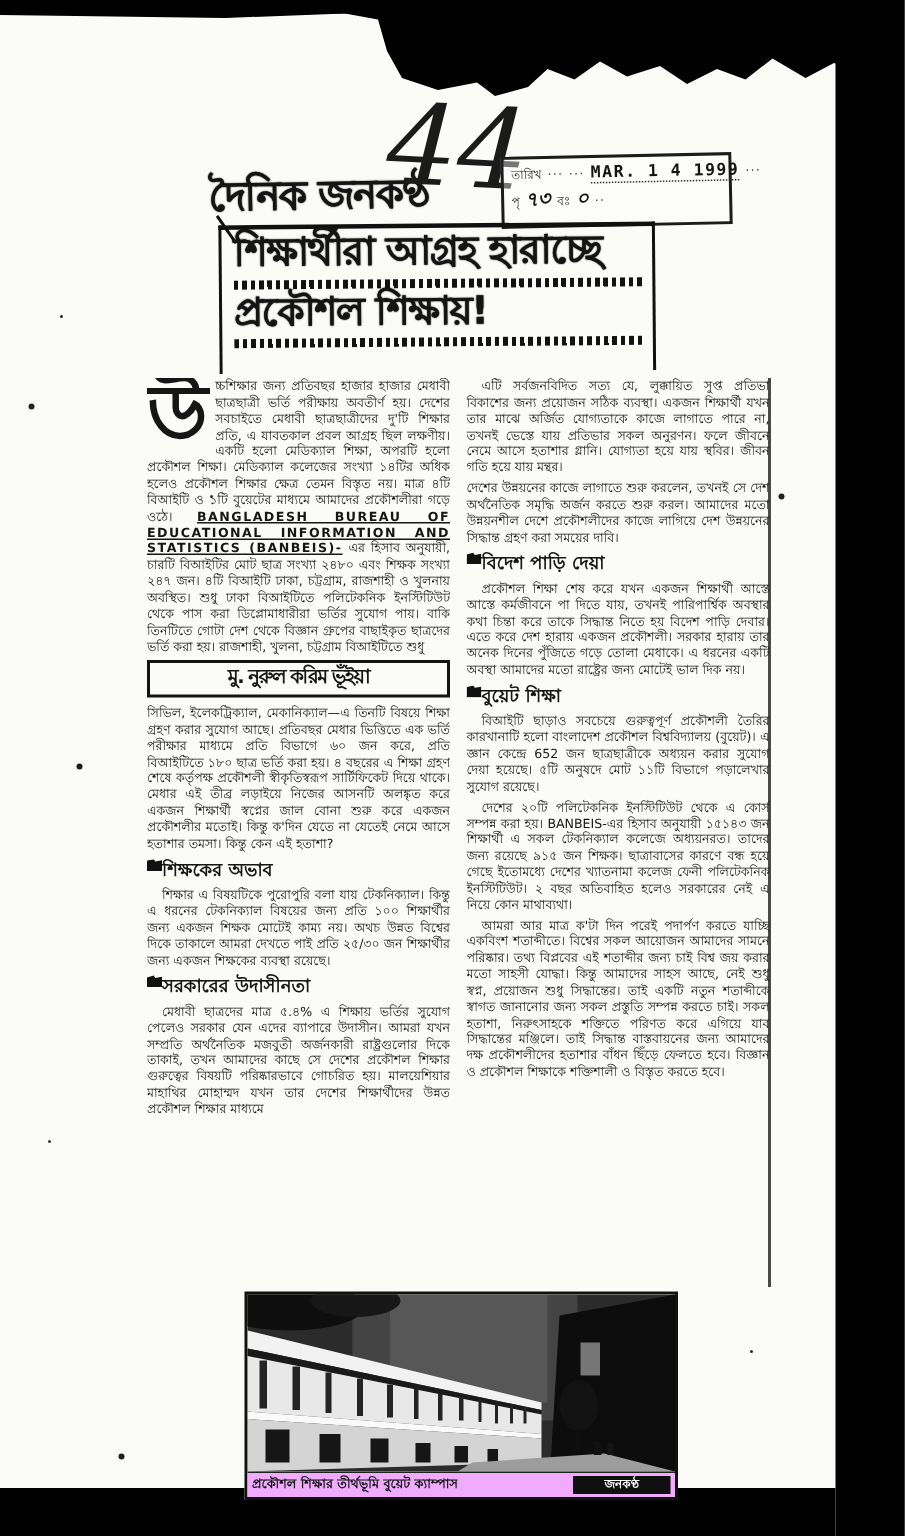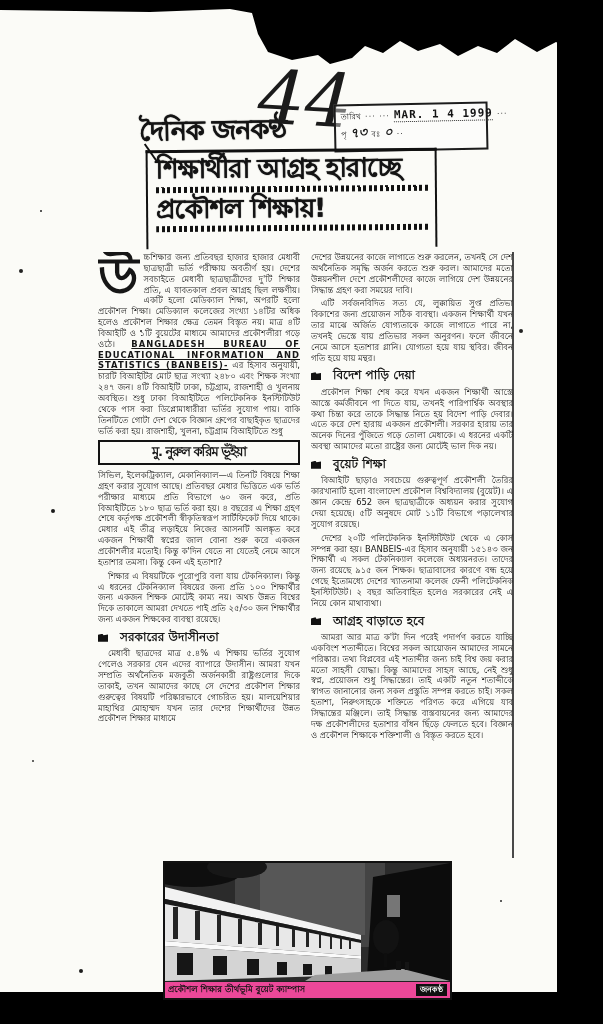--- a/index.html
+++ b/index.html
@@ -45,36 +45,36 @@
   #corner-slash{position:absolute;left:140px;top:152px;width:22px;height:2px;background:#111;
     transform:rotate(55deg);}
 
   
   #article{position:absolute;left:98px;top:252px;width:416px;height:608px;display:flex;gap:11px;}
   .col{width:202px;height:608px;overflow:hidden;text-align:justify;font-size:8.4px;line-height:1.29;
     color:#161616;}
   .para{margin:0 0 3px 0;}
   .para.indent{text-indent:10px;}
   .dropcap{float:left;font-size:52px;line-height:.85;font-weight:bold;margin:2px 5px 0 0;}
-  .subhead{font-weight:bold;font-size:12px;margin:5px 0 3px 0;display:flex;align-items:center;gap:12px;}
+  .subhead{font-weight:bold;font-size:12px;margin:5px 0 3px 0;display:flex;gap:0;}
   .marker-icon{display:inline-block;width:10px;height:8px;background:#111;
     clip-path:polygon(0 15%,45% 0,55% 20%,100% 10%,100% 100%,0 100%);flex:0 0 auto;}
   .eng{font-weight:bold;text-decoration:underline;letter-spacing:1px;}
   #byline-box{border:2px solid #131313;padding:2px 4px;margin:4px 0 5px 0;text-align:center;
     font-weight:bold;font-size:13px;white-space:nowrap;letter-spacing:-1px;}
   #column-rule{position:absolute;left:512px;top:252px;width:2px;height:606px;background:#1d1d1d;opacity:.8;}
 
   
   #photo-frame{position:absolute;left:163px;top:861px;width:289px;background:#fff;
     border:2px solid #111;box-sizing:border-box;z-index:3;}
   #photo-frame svg{display:block;}
   #caption-strip{height:16px;display:flex;align-items:center;justify-content:space-between;
-    padding:0 3px;background:#ec4899;border-top:1px solid #222;}
+    padding:0 3px;background:#f0abfc;border-top:1px solid #222;}
   #photo-caption{font-size:8.5px;font-weight:bold;white-space:nowrap;overflow:hidden;}
-  #photo-credit{background:#101010;color:#fff;font-size:8px;font-weight:bold;padding:0 4px;line-height:12px;}
+  #photo-credit{background:#101010;color:#fff;font-size:8px;font-weight:bold;padding:0 21px;line-height:12px;}
 </style>
 </head>
 <body>
 
 <div id="scan">
   <div id="paper"></div>
   <div id="specks"></div>
   <div id="edge-sliver"></div>
 
   <div id="masthead">দৈনিক জনকণ্ঠ</div>
@@ -105,46 +105,46 @@
     <div class="dotted-rule"></div>
   </div>
 
   <div id="article">
     <div class="col">
       <p class="para"><span class="dropcap">উ</span><span>চ্চশিক্ষার জন্য প্রতিবছর হাজার হাজার মেধাবী ছাত্রছাত্রী ভর্তি পরীক্ষায় অবতীর্ণ হয়। দেশের সবচাইতে মেধাবী ছাত্রছাত্রীদের দু'টি শিক্ষার প্রতি, এ যাবতকাল প্রবল আগ্রহ ছিল লক্ষণীয়। একটি হলো মেডিক্যাল শিক্ষা, অপরটি হলো প্রকৌশল শিক্ষা। মেডিক্যাল কলেজের সংখ্যা ১৪টির অধিক হলেও প্রকৌশল শিক্ষার ক্ষেত্র তেমন বিস্তৃত নয়। মাত্র ৪টি বিআইটি ও ১টি বুয়েটের মাধ্যমে আমাদের প্রকৌশলীরা গড়ে ওঠে।</span>
         <span class="eng">BANGLADESH BUREAU OF EDUCATIONAL INFORMATION AND STATISTICS (BANBEIS)-</span>
         <span>এর হিসাব অনুযায়ী, চারটি বিআইটির মোট ছাত্র সংখ্যা ২৪৮০ এবং শিক্ষক সংখ্যা ২৪৭ জন। ৪টি বিআইটি ঢাকা, চট্টগ্রাম, রাজশাহী ও খুলনায় অবস্থিত। শুধু ঢাকা বিআইটিতে পলিটেকনিক ইনস্টিটিউট থেকে পাস করা ডিপ্লোমাধারীরা ভর্তির সুযোগ পায়। বাকি তিনটিতে গোটা দেশ থেকে বিজ্ঞান গ্রুপের বাছাইকৃত ছাত্রদের ভর্তি করা হয়। রাজশাহী, খুলনা, চট্টগ্রাম বিআইটিতে শুধু</span></p>
       <div id="byline-box">মু. নুরুল করিম ভূঁইয়া</div>
       <p class="para">সিভিল, ইলেকট্রিক্যাল, মেকানিক্যাল—এ তিনটি বিষয়ে শিক্ষা গ্রহণ করার সুযোগ আছে। প্রতিবছর মেধার ভিত্তিতে এক ভর্তি পরীক্ষার মাধ্যমে প্রতি বিভাগে ৬০ জন করে, প্রতি বিআইটিতে ১৮০ ছাত্র ভর্তি করা হয়। ৪ বছরের এ শিক্ষা গ্রহণ শেষে কর্তৃপক্ষ প্রকৌশলী স্বীকৃতিস্বরূপ সার্টিফিকেট দিয়ে থাকে। মেধার এই তীব্র লড়াইয়ে নিজের আসনটি অলঙ্কৃত করে একজন শিক্ষার্থী স্বপ্নের জাল বোনা শুরু করে একজন প্রকৌশলীর মতোই। কিন্তু ক'দিন যেতে না যেতেই নেমে আসে হতাশার তমসা। কিন্তু কেন এই হতাশা?</p>
+      <div class="subhead">
+        <span class="marker-icon"></span>
+        <span>শিক্ষকের অভাব</span>
+      </div>
       <p class="para indent">শিক্ষার এ বিষয়টিকে পুরোপুরি বলা যায় টেকনিক্যাল। কিন্তু এ ধরনের টেকনিক্যাল বিষয়ের জন্য প্রতি ১০০ শিক্ষার্থীর জন্য একজন শিক্ষক মোটেই কাম্য নয়। অথচ উন্নত বিশ্বের দিকে তাকালে আমরা দেখতে পাই প্রতি ২৫/৩০ জন শিক্ষার্থীর জন্য একজন শিক্ষকের ব্যবস্থা রয়েছে।</p>
       <div class="subhead">
         <span class="marker-icon"></span>
         <span>সরকারের উদাসীনতা</span>
       </div>
       <p class="para indent">মেধাবী ছাত্রদের মাত্র ৫.৪% এ শিক্ষায় ভর্তির সুযোগ পেলেও সরকার যেন এদের ব্যাপারে উদাসীন। আমরা যখন সম্প্রতি অর্থনৈতিক মজবুতী অর্জনকারী রাষ্ট্রগুলোর দিকে তাকাই, তখন আমাদের কাছে সে দেশের প্রকৌশল শিক্ষার গুরুত্বের বিষয়টি পরিষ্কারভাবে গোচরিত হয়। মালয়েশিয়ার মাহাথির মোহাম্মদ যখন তার দেশের শিক্ষার্থীদের উন্নত প্রকৌশল শিক্ষার মাধ্যমে</p>
     </div>
 
     <div class="col">
+      <p class="para indent">এটি সর্বজনবিদিত সত্য যে, লুক্কায়িত সুপ্ত প্রতিভা বিকাশের জন্য প্রয়োজন সঠিক ব্যবস্থা। একজন শিক্ষার্থী যখন তার মাঝে অর্জিত যোগ্যতাকে কাজে লাগাতে পারে না, তখনই ভেস্তে যায় প্রতিভার সকল অনুরণন। ফলে জীবনে নেমে আসে হতাশার গ্লানি। যোগ্যতা হয়ে যায় স্থবির। জীবন গতি হয়ে যায় মন্থর।</p>
       <p class="para">দেশের উন্নয়নের কাজে লাগাতে শুরু করলেন, তখনই সে দেশ অর্থনৈতিক সমৃদ্ধি অর্জন করতে শুরু করল। আমাদের মতো উন্নয়নশীল দেশে প্রকৌশলীদের কাজে লাগিয়ে দেশ উন্নয়নের সিদ্ধান্ত গ্রহণ করা সময়ের দাবি।</p>
-      <p class="para indent">এটি সর্বজনবিদিত সত্য যে, লুক্কায়িত সুপ্ত প্রতিভা বিকাশের জন্য প্রয়োজন সঠিক ব্যবস্থা। একজন শিক্ষার্থী যখন তার মাঝে অর্জিত যোগ্যতাকে কাজে লাগাতে পারে না, তখনই ভেস্তে যায় প্রতিভার সকল অনুরণন। ফলে জীবনে নেমে আসে হতাশার গ্লানি। যোগ্যতা হয়ে যায় স্থবির। জীবন গতি হয়ে যায় মন্থর।</p>
       <div class="subhead">
         <span class="marker-icon"></span>
         <span>বিদেশ পাড়ি দেয়া</span>
       </div>
       <p class="para indent">প্রকৌশল শিক্ষা শেষ করে যখন একজন শিক্ষার্থী আস্তে আস্তে কর্মজীবনে পা দিতে যায়, তখনই পারিপার্শ্বিক অবস্থার কথা চিন্তা করে তাকে সিদ্ধান্ত নিতে হয় বিদেশ পাড়ি দেবার। এতে করে দেশ হারায় একজন প্রকৌশলী। সরকার হারায় তার অনেক দিনের পুঁজিতে গড়ে তোলা মেধাকে। এ ধরনের একটি অবস্থা আমাদের মতো রাষ্ট্রের জন্য মোটেই ভাল দিক নয়।</p>
       <div class="subhead">
         <span class="marker-icon"></span>
         <span>বুয়েট শিক্ষা</span>
       </div>
       <p class="para indent">বিআইটি ছাড়াও সবচেয়ে গুরুত্বপূর্ণ প্রকৌশলী তৈরির কারখানাটি হলো বাংলাদেশ প্রকৌশল বিশ্ববিদ্যালয় (বুয়েট)। এ জ্ঞান কেন্দ্রে 652 জন ছাত্রছাত্রীকে অধ্যয়ন করার সুযোগ দেয়া হয়েছে। ৫টি অনুষদে মোট ১১টি বিভাগে পড়ালেখার সুযোগ রয়েছে।</p>
       <p class="para indent">দেশের ২০টি পলিটেকনিক ইনস্টিটিউট থেকে এ কোর্স সম্পন্ন করা হয়। BANBEIS-এর হিসাব অনুযায়ী ১৫১৪৩ জন শিক্ষার্থী এ সকল টেকনিক্যাল কলেজে অধ্যয়নরত। তাদের জন্য রয়েছে ৯১৫ জন শিক্ষক। ছাত্রাবাসের কারণে বন্ধ হয়ে গেছে ইতোমধ্যে দেশের খ্যাতনামা কলেজ ফেনী পলিটেকনিক ইনস্টিটিউট। ২ বছর অতিবাহিত হলেও সরকারের নেই এ নিয়ে কোন মাথাব্যথা।</p>
-      <div class="subhead">
-        <span class="marker-icon"></span>
-        <span>আগ্রহ বাড়াতে হবে</span>
-      </div>
       <p class="para indent">আমরা আর মাত্র ক'টা দিন পরেই পদার্পণ করতে যাচ্ছি একবিংশ শতাব্দীতে। বিশ্বের সকল আয়োজন আমাদের সামনে পরিষ্কার। তথ্য বিপ্লবের এই শতাব্দীর জন্য চাই বিশ্ব জয় করার মতো সাহসী যোদ্ধা। কিন্তু আমাদের সাহস আছে, নেই শুধু স্বপ্ন, প্রয়োজন শুধু সিদ্ধান্তের। তাই একটি নতুন শতাব্দীকে স্বাগত জানানোর জন্য সকল প্রস্তুতি সম্পন্ন করতে চাই। সকল হতাশা, নিরুৎসাহকে শক্তিতে পরিণত করে এগিয়ে যাব সিদ্ধান্তের মঞ্জিলে। তাই সিদ্ধান্ত বাস্তবায়নের জন্য আমাদের দক্ষ প্রকৌশলীদের হতাশার বাঁধন ছিঁড়ে ফেলতে হবে। বিজ্ঞান ও প্রকৌশল শিক্ষাকে শক্তিশালী ও বিস্তৃত করতে হবে।</p>
     </div>
   </div>
   <div id="column-rule"></div>
 
   <div id="bottom-band"></div>
 
   <div id="photo-frame">
     <svg width="285" height="118" viewBox="0 0 285 118">
       <rect width="285" height="118" fill="#2b2b2b"></rect>

